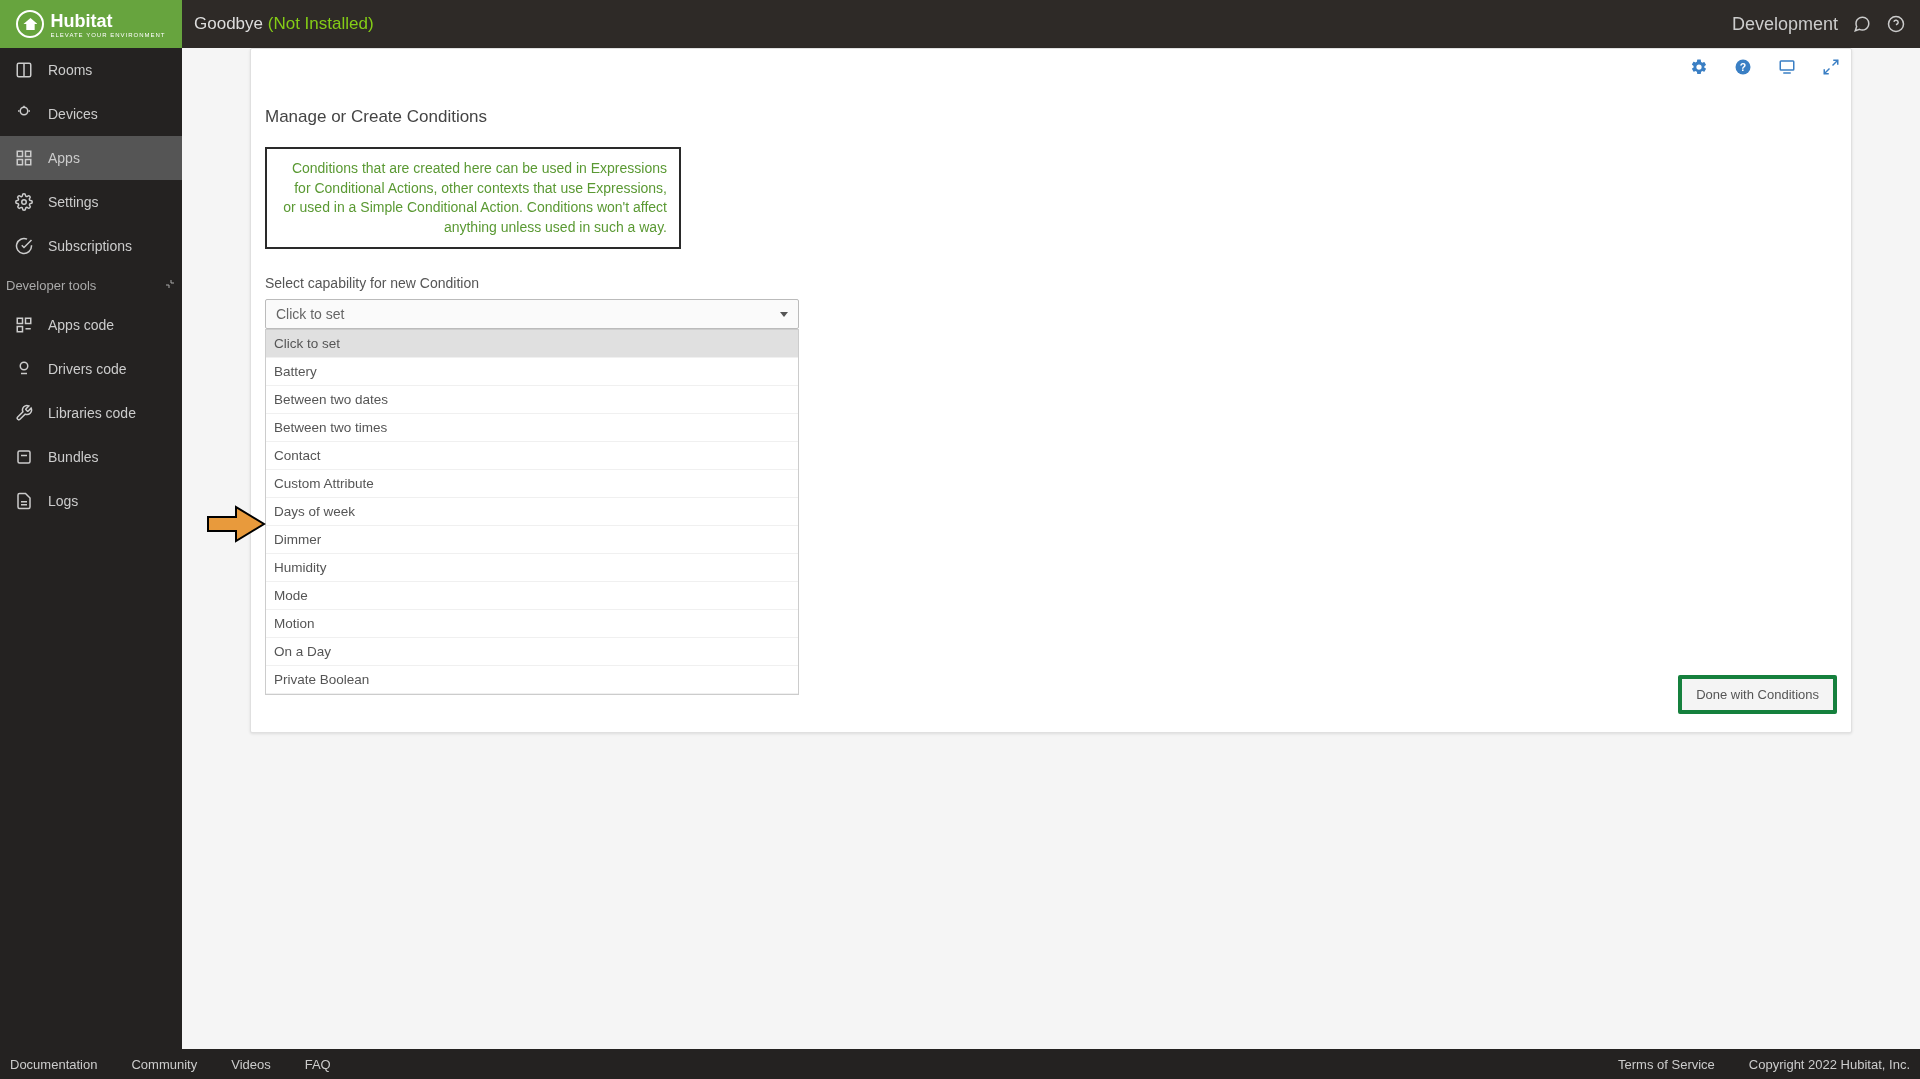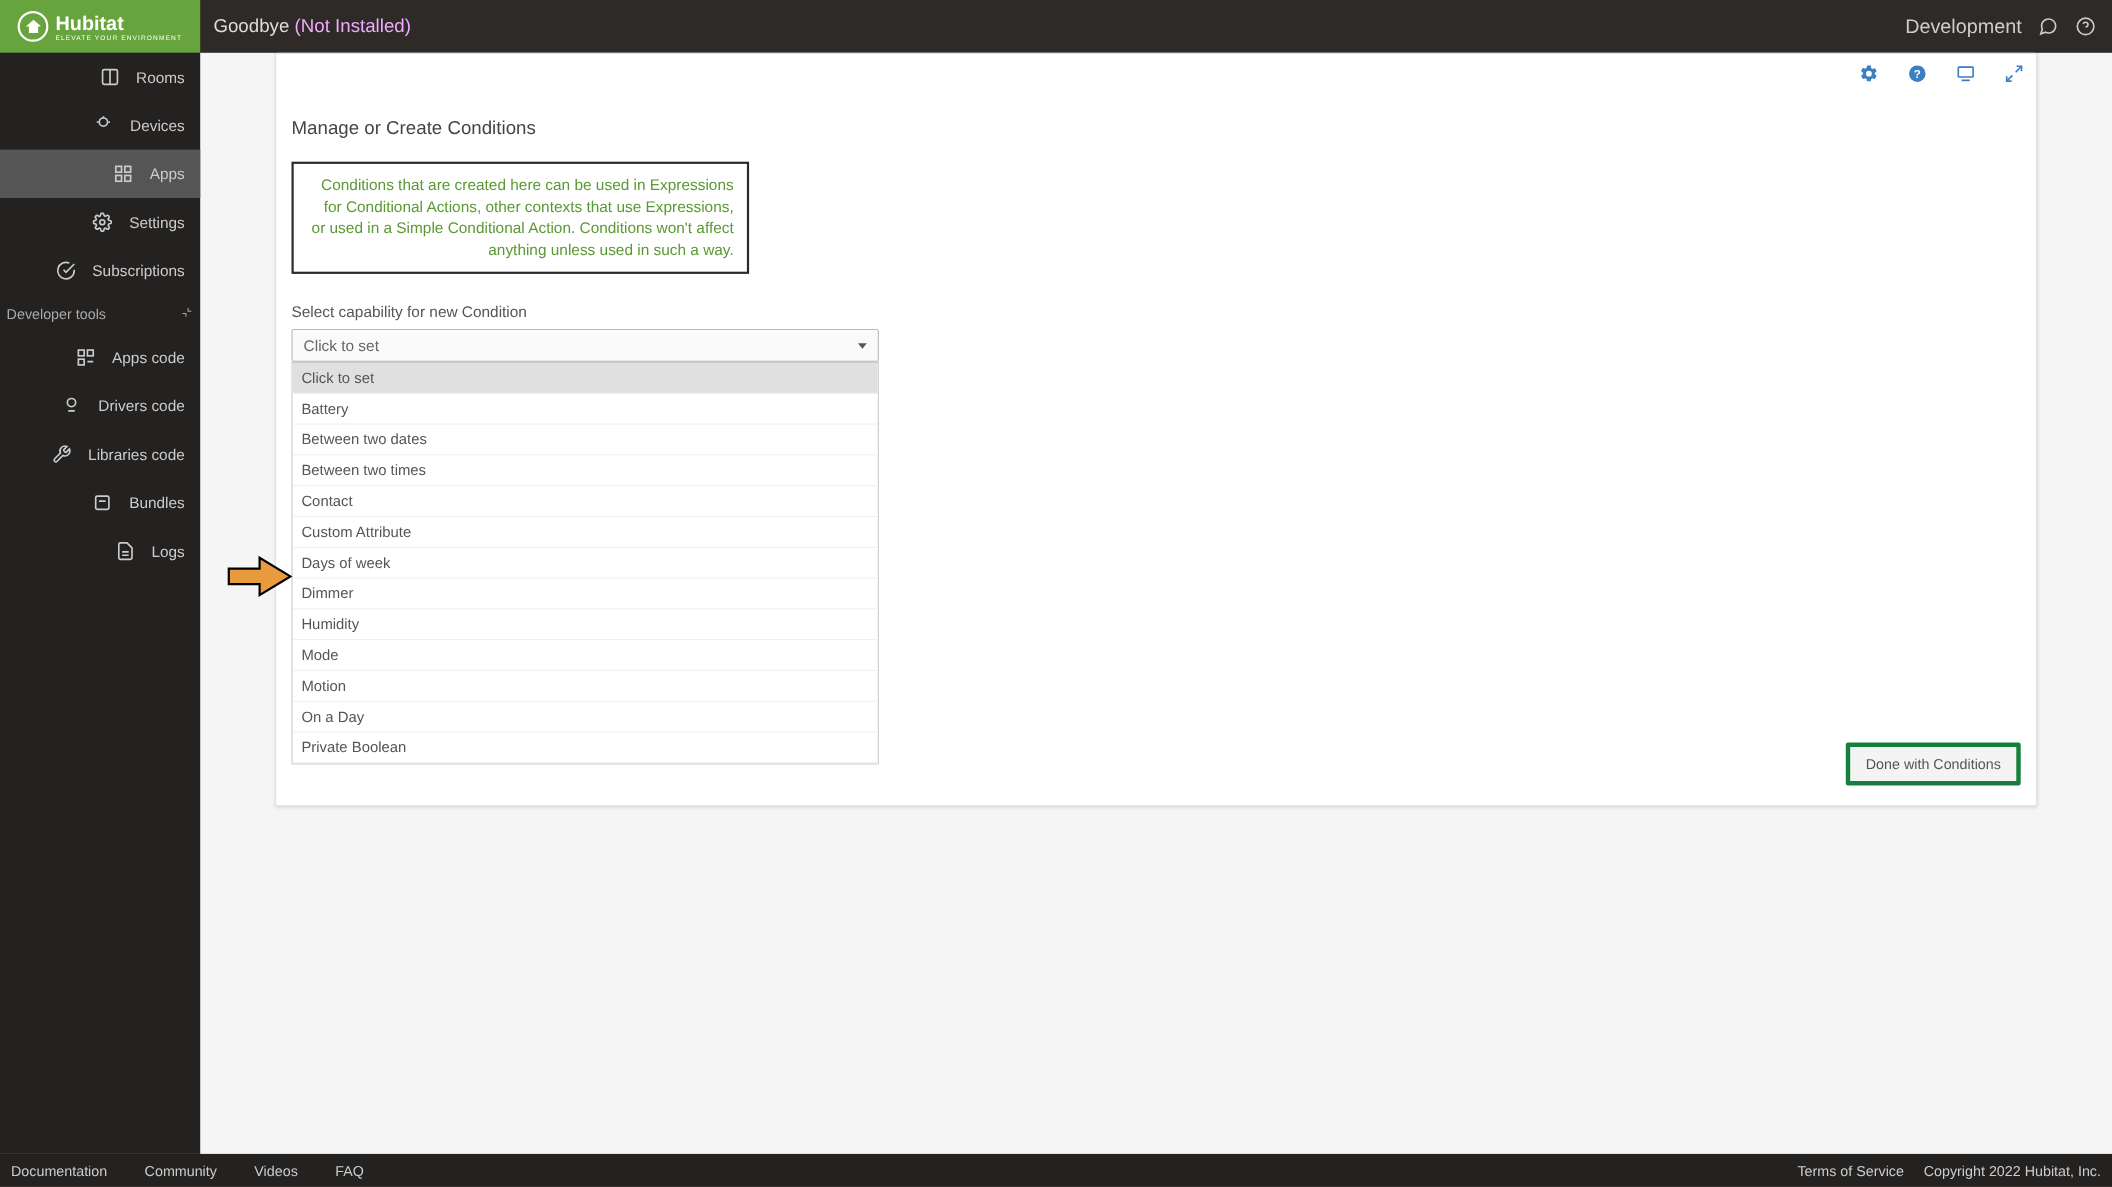--- a/index.html
+++ b/index.html
@@ -5,26 +5,26 @@
     * { margin: 0; padding: 0; box-sizing: border-box; }
     body { font-family: Arial, sans-serif; background: #f5f5f5; width: 1920px; height: 1079px; overflow: hidden; position: relative; }
     
     .header { background: #2e2a27; height: 48px; display: flex; align-items: center; position: relative; }
     .logo-area { background: #67a43e; height: 48px; width: 182px; display: flex; align-items: center; justify-content: center; gap: 6px; }
     .logo-icon { width: 28px; height: 28px; border: 2px solid #fff; border-radius: 50%; display: flex; align-items: center; justify-content: center; }
     .logo-house { width: 14px; height: 12px; background: #fff; clip-path: polygon(50% 0%, 100% 50%, 80% 50%, 80% 100%, 20% 100%, 20% 50%, 0% 50%); }
     .logo-text { color: #fff; font-size: 18px; font-weight: bold; }
     .logo-sub { color: #fff; font-size: 6px; letter-spacing: 1px; }
     .page-title { color: #ddd; font-size: 17px; margin-left: 12px; }
-    .not-installed { color: #f0abfc; }
+    .not-installed { color: #84cc16; }
     .header-right { position: absolute; right: 14px; display: flex; align-items: center; gap: 14px; color: #ccc; font-size: 18px; }
     .header-icon { width: 20px; height: 20px; display: flex; align-items: center; justify-content: center; cursor: pointer; }
     
     .sidebar { position: absolute; left: 0; top: 48px; width: 182px; background: #242221; height: calc(100% - 48px - 30px); color: #ccc; }
-    .nav-item { display: flex; align-items: center; gap: 14px; padding: 12px 14px; font-size: 14px; cursor: pointer; justify-content: flex-end; }
+    .nav-item { display: flex; align-items: center; gap: 14px; padding: 12px 14px; font-size: 14px; cursor: pointer; }
     .nav-item.active { background: #555; }
     .nav-icon { width: 20px; height: 20px; display: flex; align-items: center; justify-content: center; fill: #ccc; stroke: #ccc; }
     .dev-tools-header { padding: 10px 6px; font-size: 13px; color: #aaa; display: flex; justify-content: space-between; align-items: center; }
     
     .main { position: absolute; left: 182px; top: 48px; right: 0; bottom: 30px; padding: 0 68px; }
     .card { background: #fff; border-radius: 2px; box-shadow: 0 1px 3px rgba(0,0,0,0.1); margin-top: 0; padding-bottom: 26px; position: relative; min-height: 685px; border: 1px solid #e0e0e0; }
     
     .card-actions { position: absolute; right: 10px; top: 8px; display: flex; gap: 24px; }
     .action-icon { width: 20px; height: 20px; cursor: pointer; display: flex; align-items: center; justify-content: center; }
     
@@ -42,21 +42,21 @@
     .dropdown { position: absolute; top: 30px; left: 0; width: 534px; border: 1px solid #ccc; background: #fff; max-height: 382px; overflow-y: scroll; z-index: 10; }
     .dropdown-item { padding: 6px 8px; font-size: 13.5px; color: #555; cursor: pointer; border-bottom: 1px solid #f0f0f0; }
     .dropdown-item.highlight { background: #e0e0e0; }
     
     .done-btn { position: absolute; bottom: 18px; right: 14px; background: #f4f4f4; border: 4px solid #15803d; padding: 8px 14px; font-size: 13px; color: #555; cursor: pointer; border-radius: 2px; }
     
     .arrow-annotation { position: absolute; left: 206px; top: 505px; width: 60px; height: 38px; z-index: 20; }
     
     .footer { position: absolute; bottom: 0; left: 0; right: 0; height: 30px; background: #242221; display: flex; align-items: center; justify-content: space-between; padding: 0 10px; color: #ccc; font-size: 13px; }
     .footer-left { display: flex; gap: 34px; }
-    .footer-right { display: flex; gap: 18px; }
+    .footer-right { display: flex; gap: 34px; }
     .footer a { color: #ccc; text-decoration: none; cursor: pointer; }
   </style>
 </head>
 <body>
 
 <div class="header">
   <div class="logo-area">
     <div class="logo-icon">
       <div class="logo-house"></div>
     </div>

